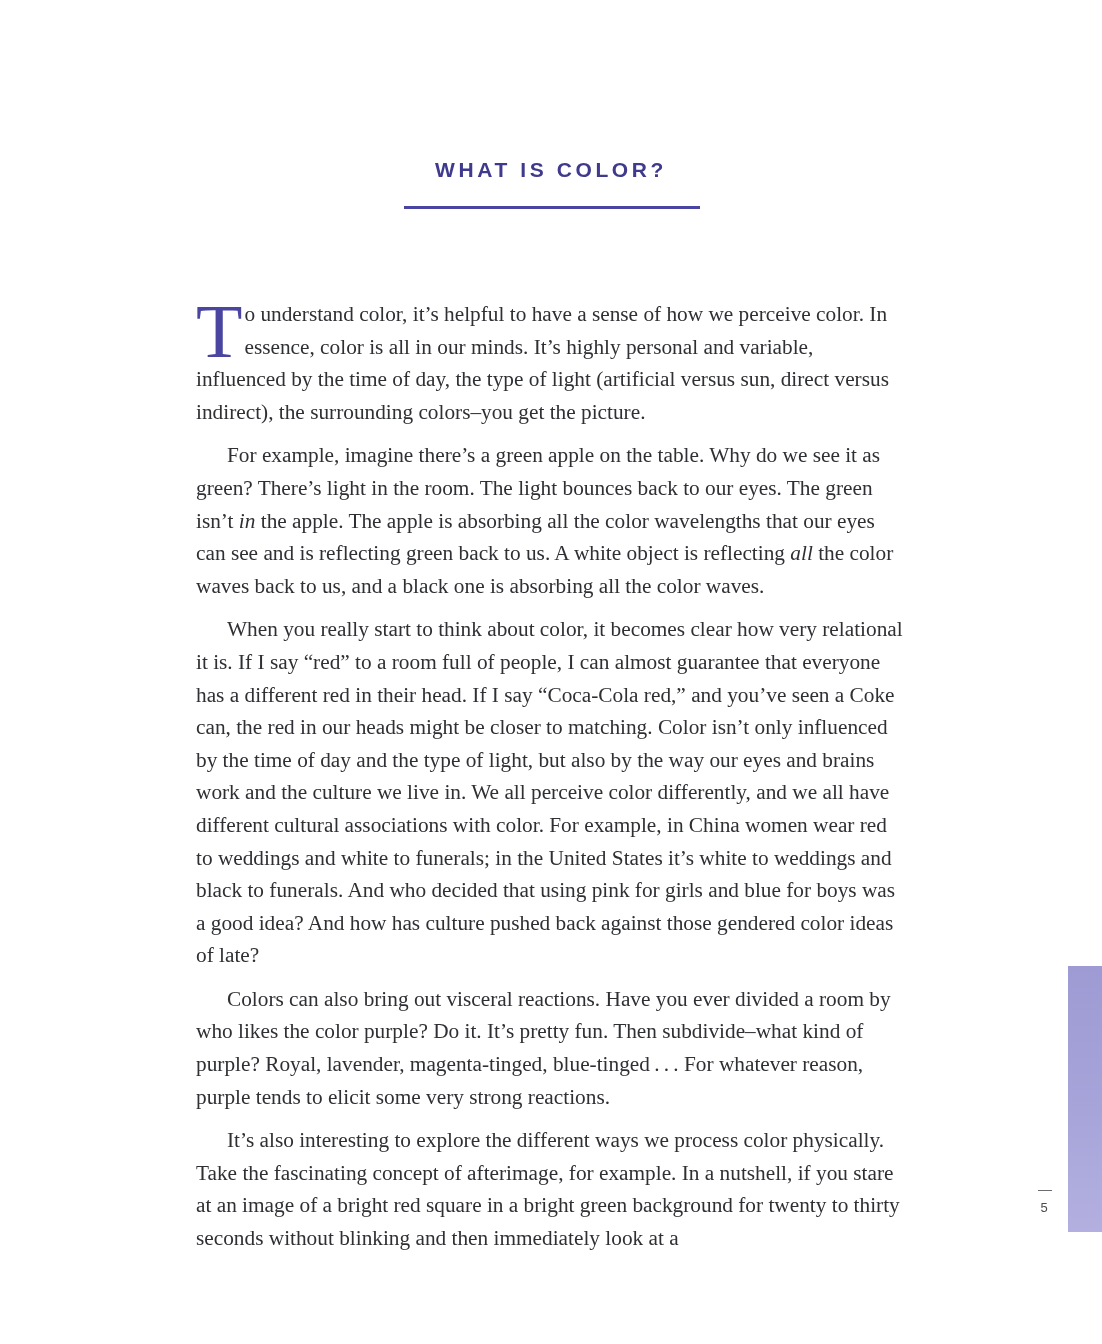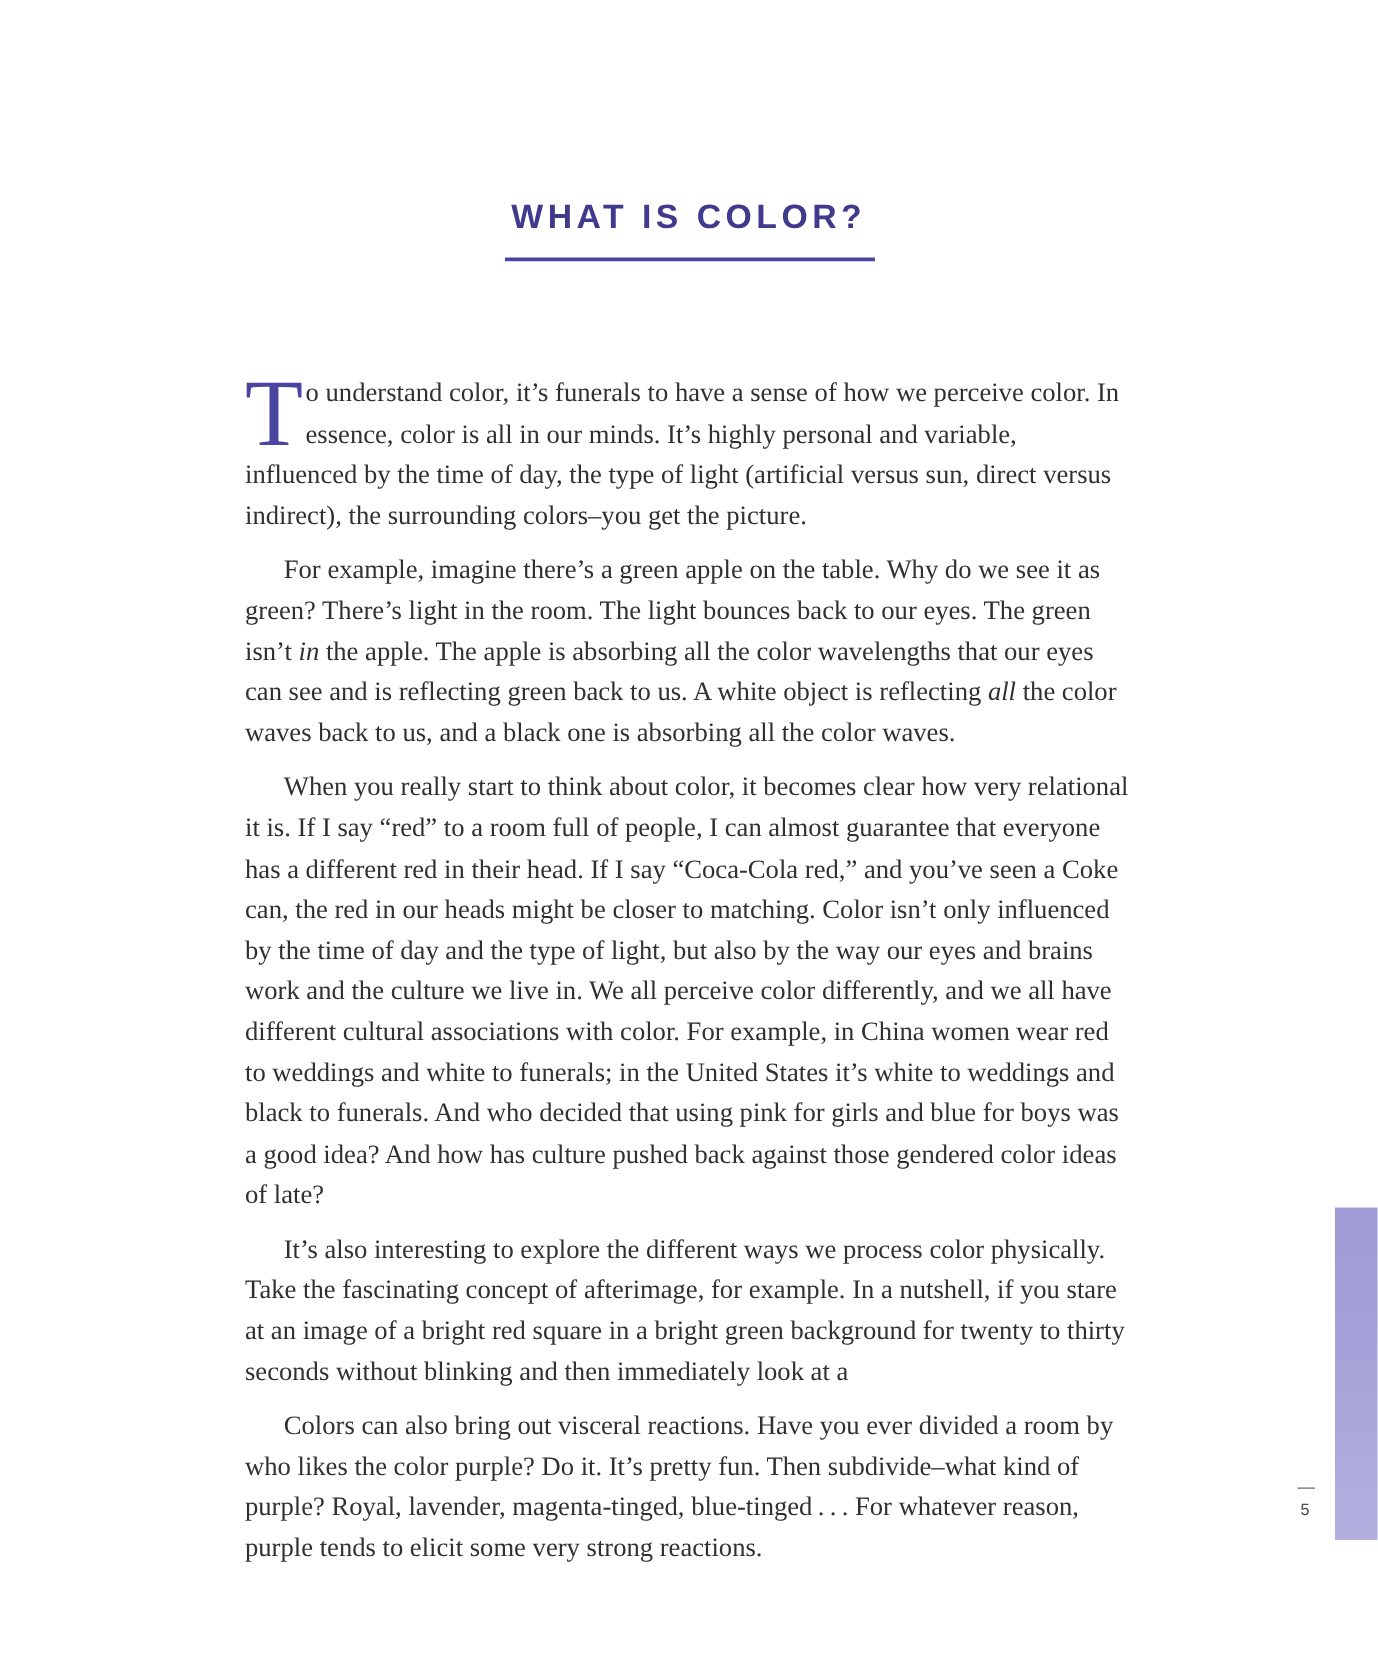--- a/index.html
+++ b/index.html
@@ -34,21 +34,21 @@
   }
 
   .chapter-title {
     position: absolute;
     left: 0;
     top: 158px;
     width: 1102px;
     text-align: center;
     font-family: "Liberation Sans", sans-serif;
     font-weight: bold;
-    font-size: 27px;
+    font-size: 21px;
     letter-spacing: 3.6px;
     color: #3f3a8c;
   }
 
   .title-rule {
     position: absolute;
     left: 404px;
     top: 206px;
     width: 296px;
     height: 3px;
@@ -118,29 +118,29 @@
 <div class="page">
 
   <div class="edge-bar"></div>
 
   <div class="chapter-title">WHAT IS COLOR?</div>
   <div class="title-rule"></div>
 
   <div class="body-col">
 
     <p class="dropcap-para">
-      <span class="dropcap">T</span><span>o understand color, it’s funerals to have a sense of how we perceive color. In essence, color is all in our minds. It’s highly personal and variable, influenced by the time of day, the type of light (artificial versus sun, direct versus indirect), the surrounding colors–you get the picture.</span>
+      <span class="dropcap">T</span><span>o understand color, it’s helpful to have a sense of how we perceive color. In essence, color is all in our minds. It’s highly personal and variable, influenced by the time of day, the type of light (artificial versus sun, direct versus indirect), the surrounding colors–you get the picture.</span>
     </p>
 
     <p class="indent"><span>For example, imagine there’s a green apple on the table. Why do we see it as green? There’s light in the room. The light bounces back to our eyes. The green isn’t </span><em>in</em><span> the apple. The apple is absorbing all the color wavelengths that our eyes can see and is reflecting green back to us. A white object is reflecting </span><em>all</em><span> the color waves back to us, and a black one is absorbing all the color waves.</span></p>
 
     <p class="indent">When you really start to think about color, it becomes clear how very relational it is. If I say “red” to a room full of people, I can almost guarantee that everyone has a different red in their head. If I say “Coca-Cola red,” and you’ve seen a Coke can, the red in our heads might be closer to matching. Color isn’t only influenced by the time of day and the type of light, but also by the way our eyes and brains work and the culture we live in. We all perceive color differently, and we all have different cultural associations with color. For example, in China women wear red to weddings and white to funerals; in the United States it’s white to weddings and black to funerals. And who decided that using pink for girls and blue for boys was a good idea? And how has culture pushed back against those gendered color ideas of late?</p>
 
+    <p class="indent">Colors can also bring out visceral reactions. Have you ever divided a room by who likes the color purple? Do it. It’s pretty fun. Then subdivide–what kind of purple? Royal, lavender, magenta-tinged, blue-tinged . . . For whatever reason, purple tends to elicit some very strong reactions.</p>
+
     <p class="indent">It’s also interesting to explore the different ways we process color physically. Take the fascinating concept of afterimage, for example. In a nutshell, if you stare at an image of a bright red square in a bright green background for twenty to thirty seconds without blinking and then immediately look at a</p>
-
-    <p class="indent">Colors can also bring out visceral reactions. Have you ever divided a room by who likes the color purple? Do it. It’s pretty fun. Then subdivide–what kind of purple? Royal, lavender, magenta-tinged, blue-tinged . . . For whatever reason, purple tends to elicit some very strong reactions.</p>
 
   </div>
 
   <div class="folio-dash"></div>
   <div class="folio">5</div>
 
 </div>
 
 </body></html>

